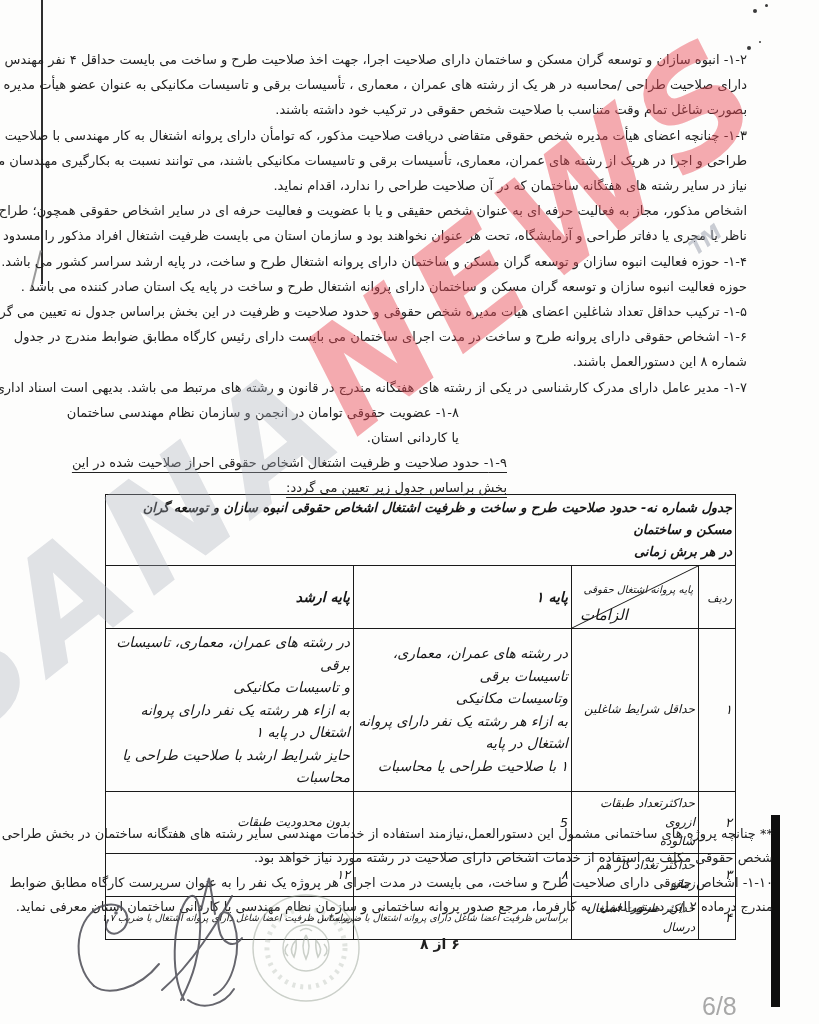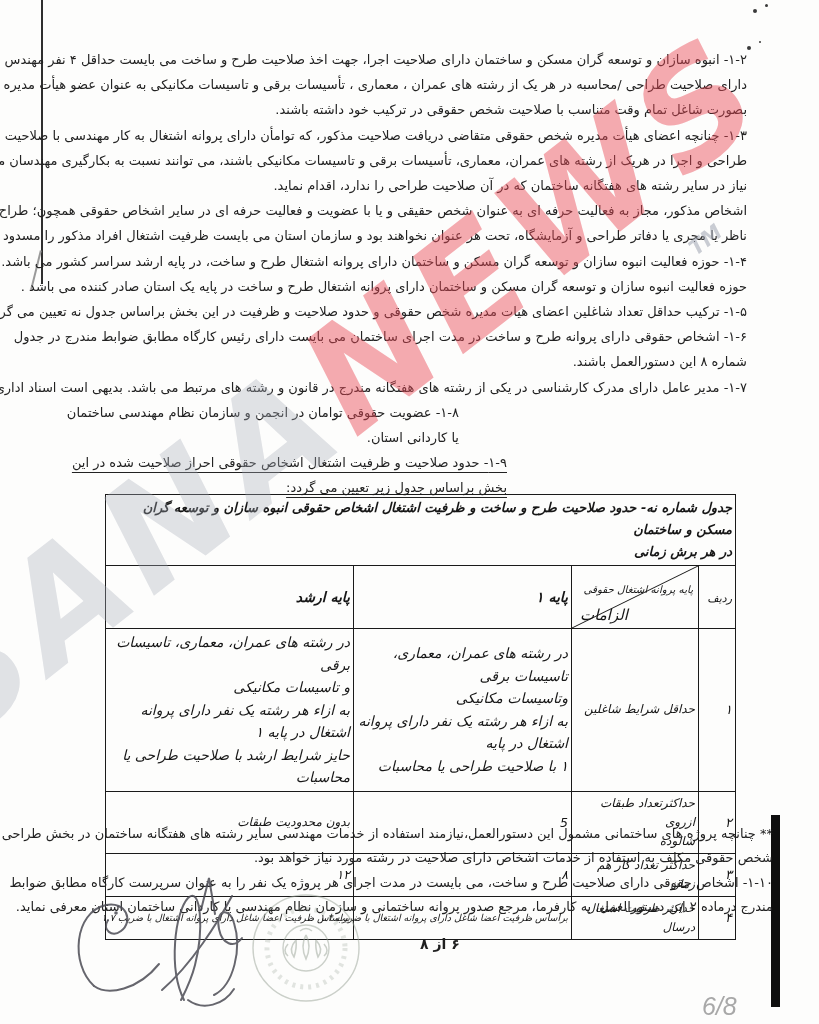--- a/index.html
+++ b/index.html
@@ -64,21 +64,21 @@
     color:rgba(158,164,176,0.55);z-index:3;
   }
   
   .edge-line{position:absolute;left:41px;top:0;width:2px;height:284px;background:#2e2e2e;}
   .edge-line::after{content:"";position:absolute;left:-6px;top:250px;width:2px;height:40px;
     background:#9a9a9a;transform:rotate(14deg);}
   .black-bar{position:absolute;left:771px;top:815px;width:9px;height:192px;background:#0e0e0e;}
   .speck{position:absolute;border-radius:50%;background:#3a3a3a;}
   .pageno-fa{position:absolute;left:420px;top:936px;font-size:14px;font-weight:bold;direction:rtl;}
   .pageno-latin{position:absolute;left:702px;top:992px;font-size:25px;color:#a8a8a8;
-    font-family:"Liberation Sans",sans-serif;font-style:italic;}
+    font-family:"Liberation Sans",sans-serif;}
   .signature{position:absolute;left:62px;top:868px;}
   .stamp{position:absolute;left:238px;top:882px;opacity:.75;}
 </style>
 </head>
 <body>
 
 <div class="page">
 
   <div class="watermark"><span class="wm-gray">SANA</span><span class="wm-red">NEWS</span></div>
   <div class="wm-tm">TM</div>

